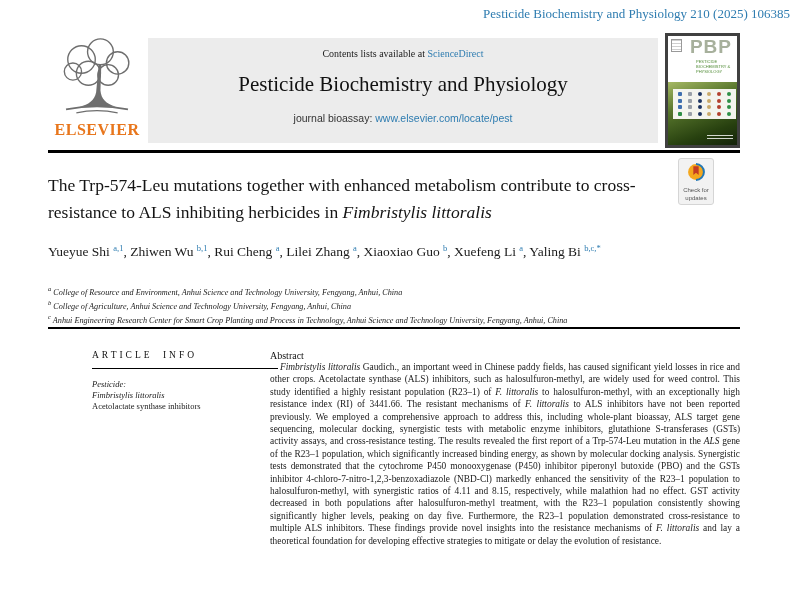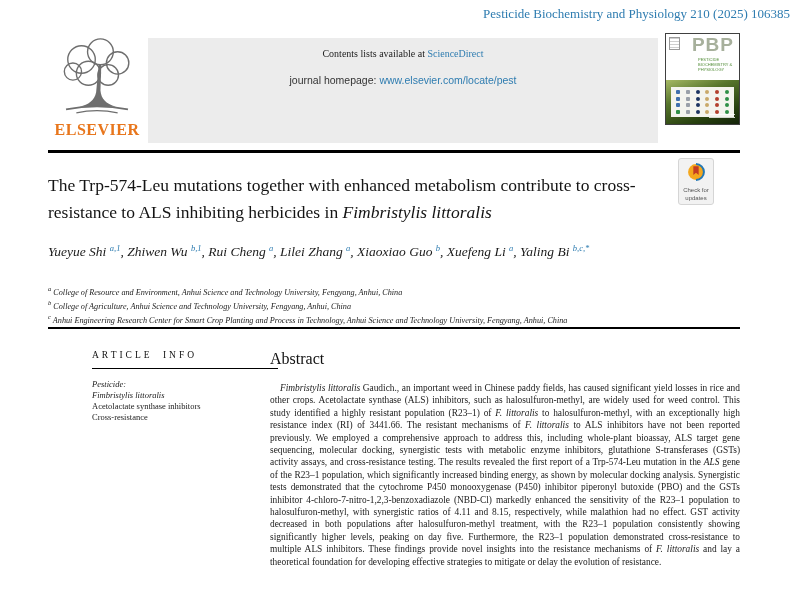--- a/index.html
+++ b/index.html
@@ -16,22 +16,22 @@
   .logo-text { font-size:16px; letter-spacing:0.5px; color:#e8761c; font-weight:bold; margin-top:2px; }
 
   .header-box { position:absolute; left:148px; top:38px; width:510px; height:105px;
                 background:#ececec; text-align:center; }
   .contents-line { padding-top:10px; font-size:10px; color:#222; }
   .contents-line a { color:#2e7cb0; text-decoration:none; }
   .journal-title { margin-top:13px; font-size:21px; color:#111; }
   .homepage-line { margin-top:15px; font-size:10.5px; font-family:"Liberation Sans", sans-serif; color:#333; }
   .homepage-line a { color:#2e7cb0; text-decoration:none; }
 
-  .cover { position:absolute; left:665px; top:33px; width:75px; height:92px;
-           border:1px solid #404040; background:#fff; overflow:hidden; }
+  .cover { position:absolute; left:665px; top:33px; width:75px; height:115px;
+           border:3px solid #404040; background:#fff; overflow:hidden; }
   .cover-stamp { position:absolute; left:3px; top:3px; width:11px; height:13px; border:1px solid #999;
                  background:repeating-linear-gradient(#cfcfcf 0 1px,#fff 1px 3px); }
   .cover-logo { position:absolute; right:5px; top:0px; font-family:"Liberation Sans", sans-serif;
                 font-size:19px; font-weight:bold; letter-spacing:1px; color:#a7b09c; }
   .cover-subtitle { position:absolute; right:5px; top:23px; width:36px; text-align:left;
                     font-family:"Liberation Sans", sans-serif; font-size:4px; line-height:1.25;
                     color:#4e8a33; text-transform:uppercase; }
   .cover-photo { position:absolute; left:0; right:0; top:46px; bottom:0;
                  background:linear-gradient(160deg,#a6b964 0%,#57752c 35%,#27400f 75%,#14230a 100%); }
   .cover-panel { position:absolute; left:5px; top:7px; width:63px; height:30px; background:#f4f4ee;
@@ -46,36 +46,36 @@
 
   .title { position:absolute; left:48px; top:172px; width:628px; margin:0;
            font-size:17.5px; font-weight:normal; line-height:27px; color:#141414; }
 
   .badge { position:absolute; left:678px; top:158px; width:36px; height:47px;
            background:#f2f2f2; border:1px solid #d5d5d5; border-radius:3px; text-align:center; cursor:pointer; }
   .badge svg { margin-top:3px; }
   .badge-text { font-family:"Liberation Sans", sans-serif; font-size:6px; line-height:1.35; color:#555; }
 
   .authors { position:absolute; left:48px; top:238px; width:620px;
-             font-size:13.5px; line-height:19px; color:#1a1a1a;font-style:italic; }
+             font-size:13.5px; line-height:19px; color:#1a1a1a; }
   .authors sup { color:#2e7cb0; font-size:8.5px; }
 
   .affils { position:absolute; left:48px; top:284px; width:692px;
             font-size:8.2px; font-style:italic; line-height:10.5px; color:#222; }
   .affils sup { font-size:6.5px; }
 
   .left-col  { position:absolute; left:48px;  top:350px; width:206px;margin-left:44px; }
   .right-col { position:absolute; left:270px; top:350px; width:470px; }
 
   .info-heading { font-size:9.5px; letter-spacing:3px; word-spacing:5px; color:#111; }
   .rule-thin { width:186px; height:1px; background:#000; margin:8px 0 10px; }
   .kw-label { font-size:8.5px; font-style:italic; line-height:11px; }
   .kw-list div { font-size:8.5px; line-height:11px; }
 
-  .abs-heading { font-size:16px; color:#111; margin-bottom:14px; }
+  .abs-heading { font-size:10px; color:#111; }
   .abs-body { margin:0; font-size:9.4px; line-height:12.4px; text-align:justify;
               text-indent:10px; color:#1a1a1a; }
 </style>
 </head>
 <body>
 
 <div class="page">
 
   <div class="top-ref">Pesticide Biochemistry and Physiology 210 (2025) 106385</div>
 
@@ -93,22 +93,23 @@
       <path d="M14 84 Q50 77 86 84" stroke="#6e6e6e" stroke-width="2.2" fill="none"></path>
       <path d="M26 88 Q50 83 74 88" stroke="#6e6e6e" stroke-width="1.4" fill="none"></path>
     </svg>
     <div class="logo-text">ELSEVIER</div>
   </div>
 
   <div class="header-box">
     <div class="contents-line">
       <span>Contents lists available at </span><a href="#">ScienceDirect</a>
     </div>
+    <div class="journal-title">Pesticide Biochemistry and Physiology</div>
     <div class="homepage-line">
-      <span>journal homepage: </span><a href="#">www.elsevier.com/locate/pest</a>
+      <span>journal bioassay: </span><a href="#">www.elsevier.com/locate/pest</a>
     </div>
   </div>
 
   <div class="cover">
     <div class="cover-stamp"></div>
     <div class="cover-logo">PBP</div>
     <div class="cover-subtitle">Pesticide Biochemistry &amp; Physiology</div>
     <div class="cover-photo">
       <div class="cover-panel">
           <div style="background: rgb(63, 111, 174); border-radius: 1px;"></div>
@@ -164,21 +165,20 @@
 
   <div class="rule-mid"></div>
 
   <div class="left-col">
     <div class="info-heading">ARTICLE INFO</div>
     <div class="rule-thin"></div>
     <div class="kw-label">Pesticide:</div>
     <div class="kw-list">
         <div style="font-style: italic;">Fimbristylis littoralis</div>
         <div>Acetolactate synthase inhibitors</div>
-        <div>Cross-resistance</div>
       </div>
   </div>
 
   <div class="right-col">
     <div class="abs-heading">Abstract</div>
     <p class="abs-body"><i>Fimbristylis littoralis</i><span> Gaudich., an important weed in Chinese paddy fields, has caused significant yield losses in rice and other crops. Acetolactate synthase (ALS) inhibitors, such as halosulfuron-methyl, are widely used for weed control. This study identified a highly resistant population (R23–1) of </span><i>F. littoralis</i><span> to halosulfuron-methyl, with an exceptionally high resistance index (RI) of 3441.66. The resistant mechanisms of </span><i>F. littoralis</i><span> to ALS inhibitors have not been reported previously. We employed a comprehensive approach to address this, including whole-plant bioassay, ALS target gene sequencing, molecular docking, synergistic tests with metabolic enzyme inhibitors, glutathione S-transferases (GSTs) activity assays, and cross-resistance testing. The results revealed the first report of a Trp-574-Leu mutation in the </span><i>ALS</i><span> gene of the R23–1 population, which significantly increased binding energy, as shown by molecular docking analysis. Synergistic tests demonstrated that the cytochrome P450 monooxygenase (P450) inhibitor piperonyl butoxide (PBO) and the GSTs inhibitor 4-chloro-7-nitro-1,2,3-benzoxadiazole (NBD-Cl) markedly enhanced the sensitivity of the R23–1 population to halosulfuron-methyl, with synergistic ratios of 4.11 and 8.15, respectively, while malathion had no effect. GST activity decreased in both populations after halosulfuron-methyl treatment, with the R23–1 population consistently showing significantly higher levels, peaking on day five. Furthermore, the R23–1 population demonstrated cross-resistance to multiple ALS inhibitors. These findings provide novel insights into the resistance mechanisms of </span><i>F. littoralis</i><span> and lay a theoretical foundation for developing effective strategies to mitigate or delay the evolution of resistance.</span></p>
   </div>
 
 </div>
 

